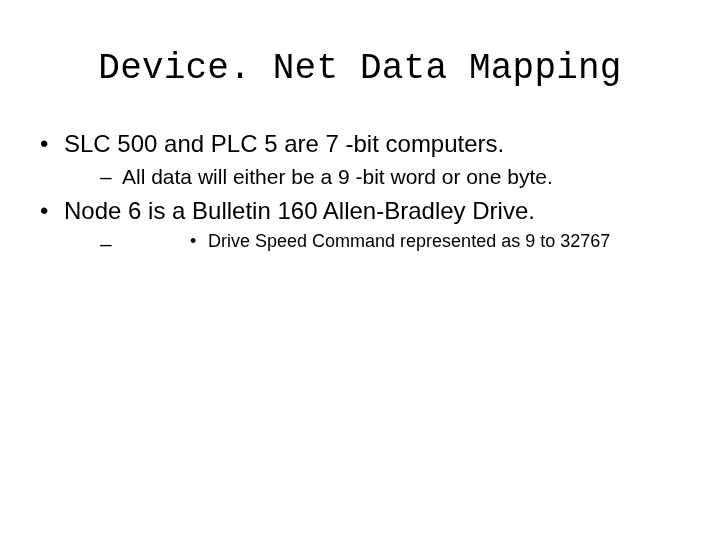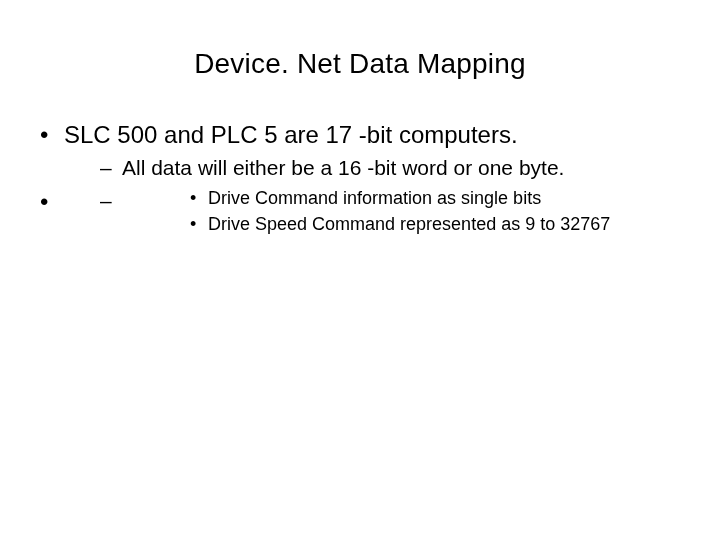--- a/index.html
+++ b/index.html
@@ -11,25 +11,26 @@
     font-family: Arial, Helvetica, sans-serif;
     color: #000000;
   }
   .slide {
     width: 720px;
     height: 540px;
     box-sizing: border-box;
     padding: 40px 30px 30px 30px;
   }
   .title {
-    font-size: 28px;
+    font-size: 36px;
     font-weight: 400;
     text-align: center;
     margin: 8px 0 40px 0;
     letter-spacing: 0.2px;
+    font-family: Liberation Mono, monospace;
   }
   ul {
     margin: 0;
     padding: 0;
     list-style: none;
   }
   .lvl1 > li {
     font-size: 24px;
     line-height: 1.25;
     padding-left: 34px;
@@ -73,34 +74,32 @@
   }
 </style>
 </head>
 <body>
 
 <div class="slide">
   <h1 class="title">Device. Net Data Mapping</h1>
 
   <ul class="lvl1">
     <li>
-      <span>SLC 500 and PLC 5 are 17 -bit computers.</span>
+      <span>SLC 500 and PLC 5 are 7 -bit computers.</span>
       <ul class="lvl2">
         <li>
-          <span>All data will either be a 16 -bit word or one byte.</span>
+          <span>All data will either be a 9 -bit word or one byte.</span>
         </li>
       </ul>
     </li>
     <li>
+      <span>Node 6 is a Bulletin 160 Allen-Bradley Drive.</span>
       <ul class="lvl2">
         <li>
           <ul class="lvl3">
-            <li>
-              <span>Drive Command information as single bits</span>
-            </li>
             <li>
               <span>Drive Speed Command represented as 9 to 32767</span>
             </li>
           </ul>
         </li>
       </ul>
     </li>
   </ul>
 </div>
 

